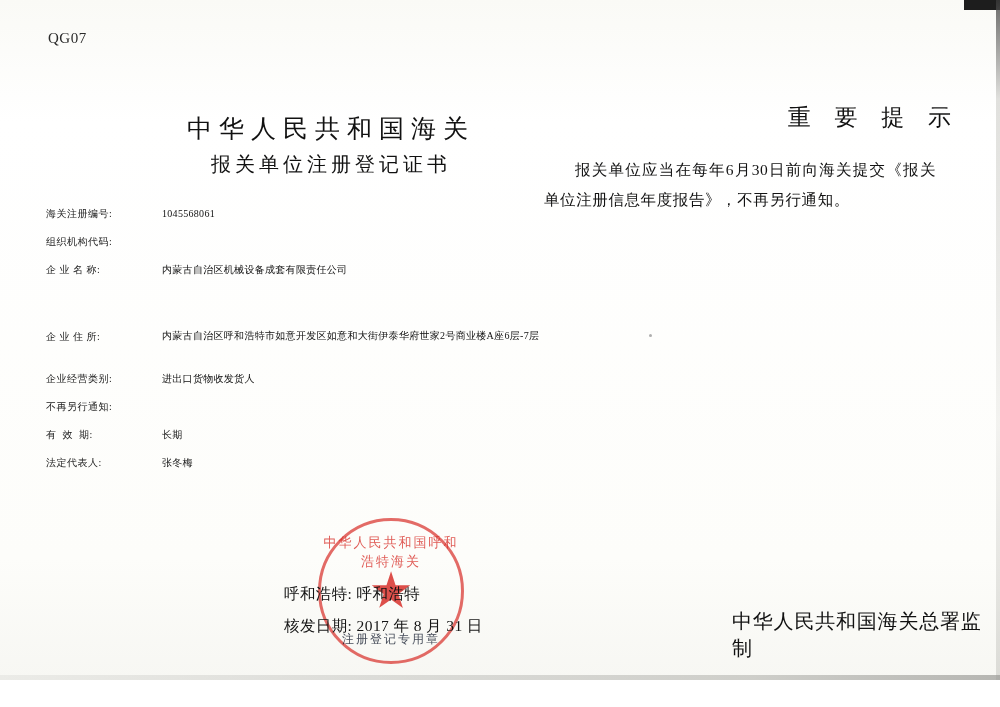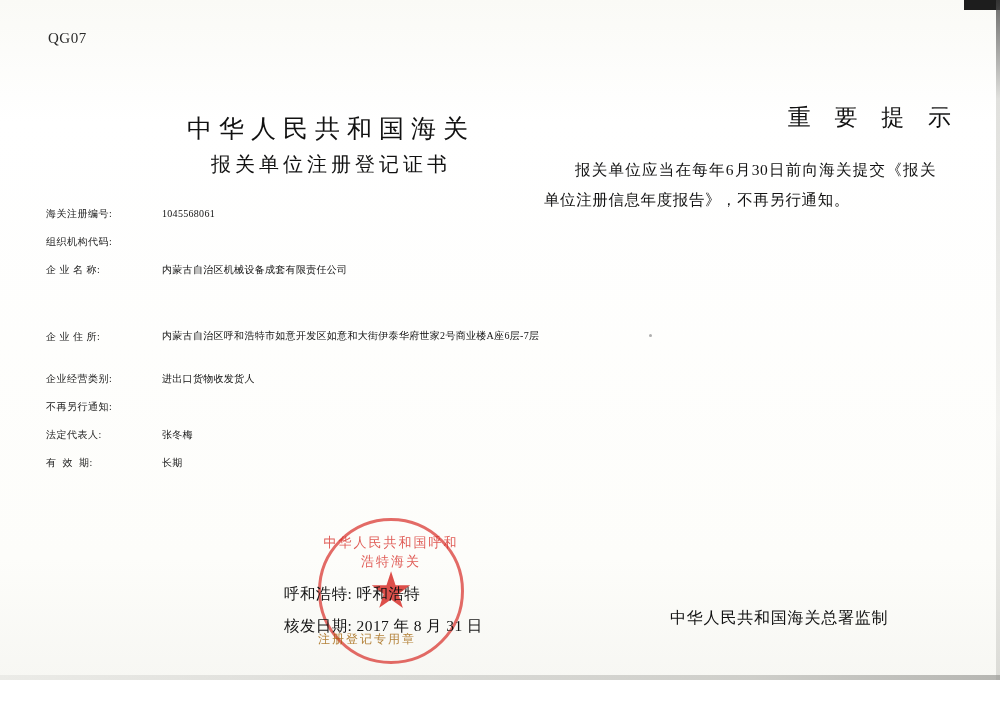--- a/index.html
+++ b/index.html
@@ -143,22 +143,22 @@
     color: #d8322c;
     font-size: 13px;
     letter-spacing: 2px;
     opacity: .8;
     transform: scaleY(1.05);
   }
   #seal .arc-bottom {
     position: absolute;
     left: 0; right: 0;
     bottom: 16px;
-    text-align: left;
-    color: #a16207;
+    text-align: center;
+    color: #0f172a;
     font-size: 12px;
     letter-spacing: 2px;
     opacity: .78;
   }
 
   
   #issue-block {
     position: absolute;
     left: 284px;
     top: 578px;
@@ -202,23 +202,23 @@
     top: 334px;
     width: 3px;
     height: 3px;
     background: #9a9a9a;
     border-radius: 50%;
     opacity: .8;
   }
 
   #footer-supervisor {
     position: absolute;
-    left: 670px;
+    left: 732px;
     top: 608px;
-    font-size: 16px;
+    font-size: 20px;
     letter-spacing: .8px;
     color: #111;
   }
 </style>
 </head>
 <body>
 
 <div id="page">
 
   <div id="paper-tint"></div>
@@ -263,27 +263,27 @@
       <div class="field-row">
         <div class="field-label">企业经营类别:</div>
         <div class="field-value">进出口货物收发货人</div>
       </div>
 
       <div class="field-row">
         <div class="field-label">不再另行通知:</div>
       </div>
 
       <div class="field-row">
+        <div class="field-label">有  效  期:</div>
+        <div class="field-value">长期</div>
+      </div>
+
+      <div class="field-row">
         <div class="field-label">法定代表人:</div>
         <div class="field-value">张冬梅</div>
-      </div>
-
-      <div class="field-row">
-        <div class="field-label">有  效  期:</div>
-        <div class="field-value">长期</div>
       </div>
 
     </div>
   </div>
 
   <div id="seal">
     <div class="ring"></div>
     <div class="arc-top">中华人民共和国呼和浩特海关</div>
     <div class="star">★</div>
     <div class="arc-bottom">注册登记专用章</div>

